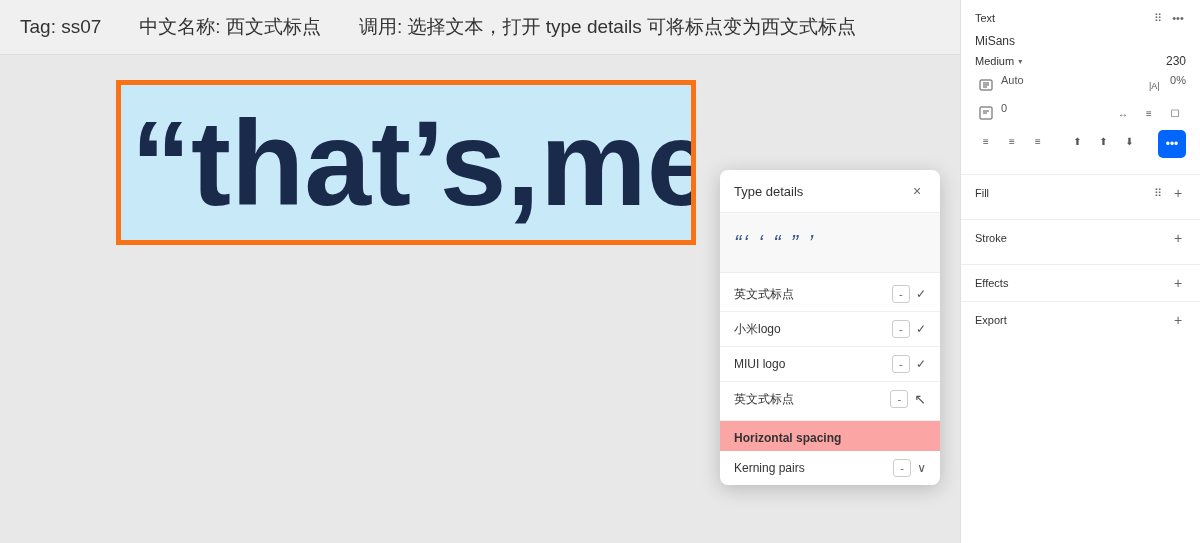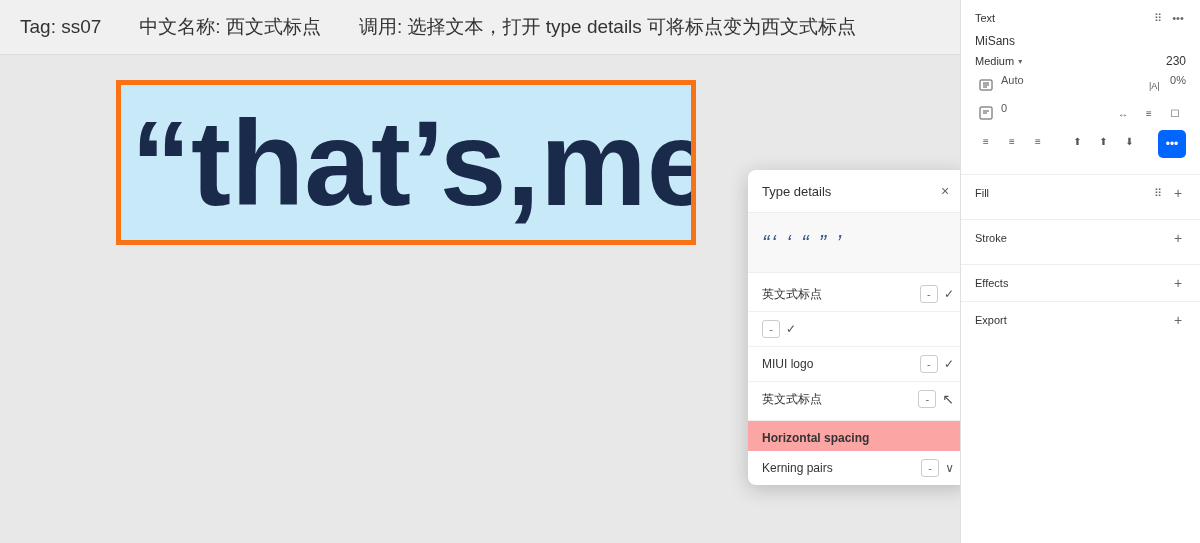--- a/index.html
+++ b/index.html
@@ -64,21 +64,21 @@
       white-space: nowrap;
       padding-left: 10px;
       line-height: 1;
       font-family: 'Arial Black', 'Arial', sans-serif;
     }
 
     
     .type-details-popup {
       position: absolute;
       top: 170px;
-      left: 748px;
+      left: 720px;
       width: 220px;
       background: #fff;
       border-radius: 8px;
       box-shadow: 0 4px 20px rgba(0,0,0,0.2);
       overflow: hidden;
     }
 
     .popup-header {
       display: flex;
       justify-content: space-between;
@@ -390,20 +390,21 @@
 
     <div class="popup-list">
       <div class="popup-list-item">
         <span class="item-label">英文式标点</span>
         <div class="item-controls">
           <span class="minus-btn">-</span>
           <span class="check-icon">✓</span>
         </div>
       </div>
       <div class="popup-list-item">
+        <span class="item-label">小米logo</span>
         <div class="item-controls">
           <span class="minus-btn">-</span>
           <span class="check-icon">✓</span>
         </div>
       </div>
       <div class="popup-list-item">
         <span class="item-label">MIUI logo</span>
         <div class="item-controls">
           <span class="minus-btn">-</span>
           <span class="check-icon">✓</span>

